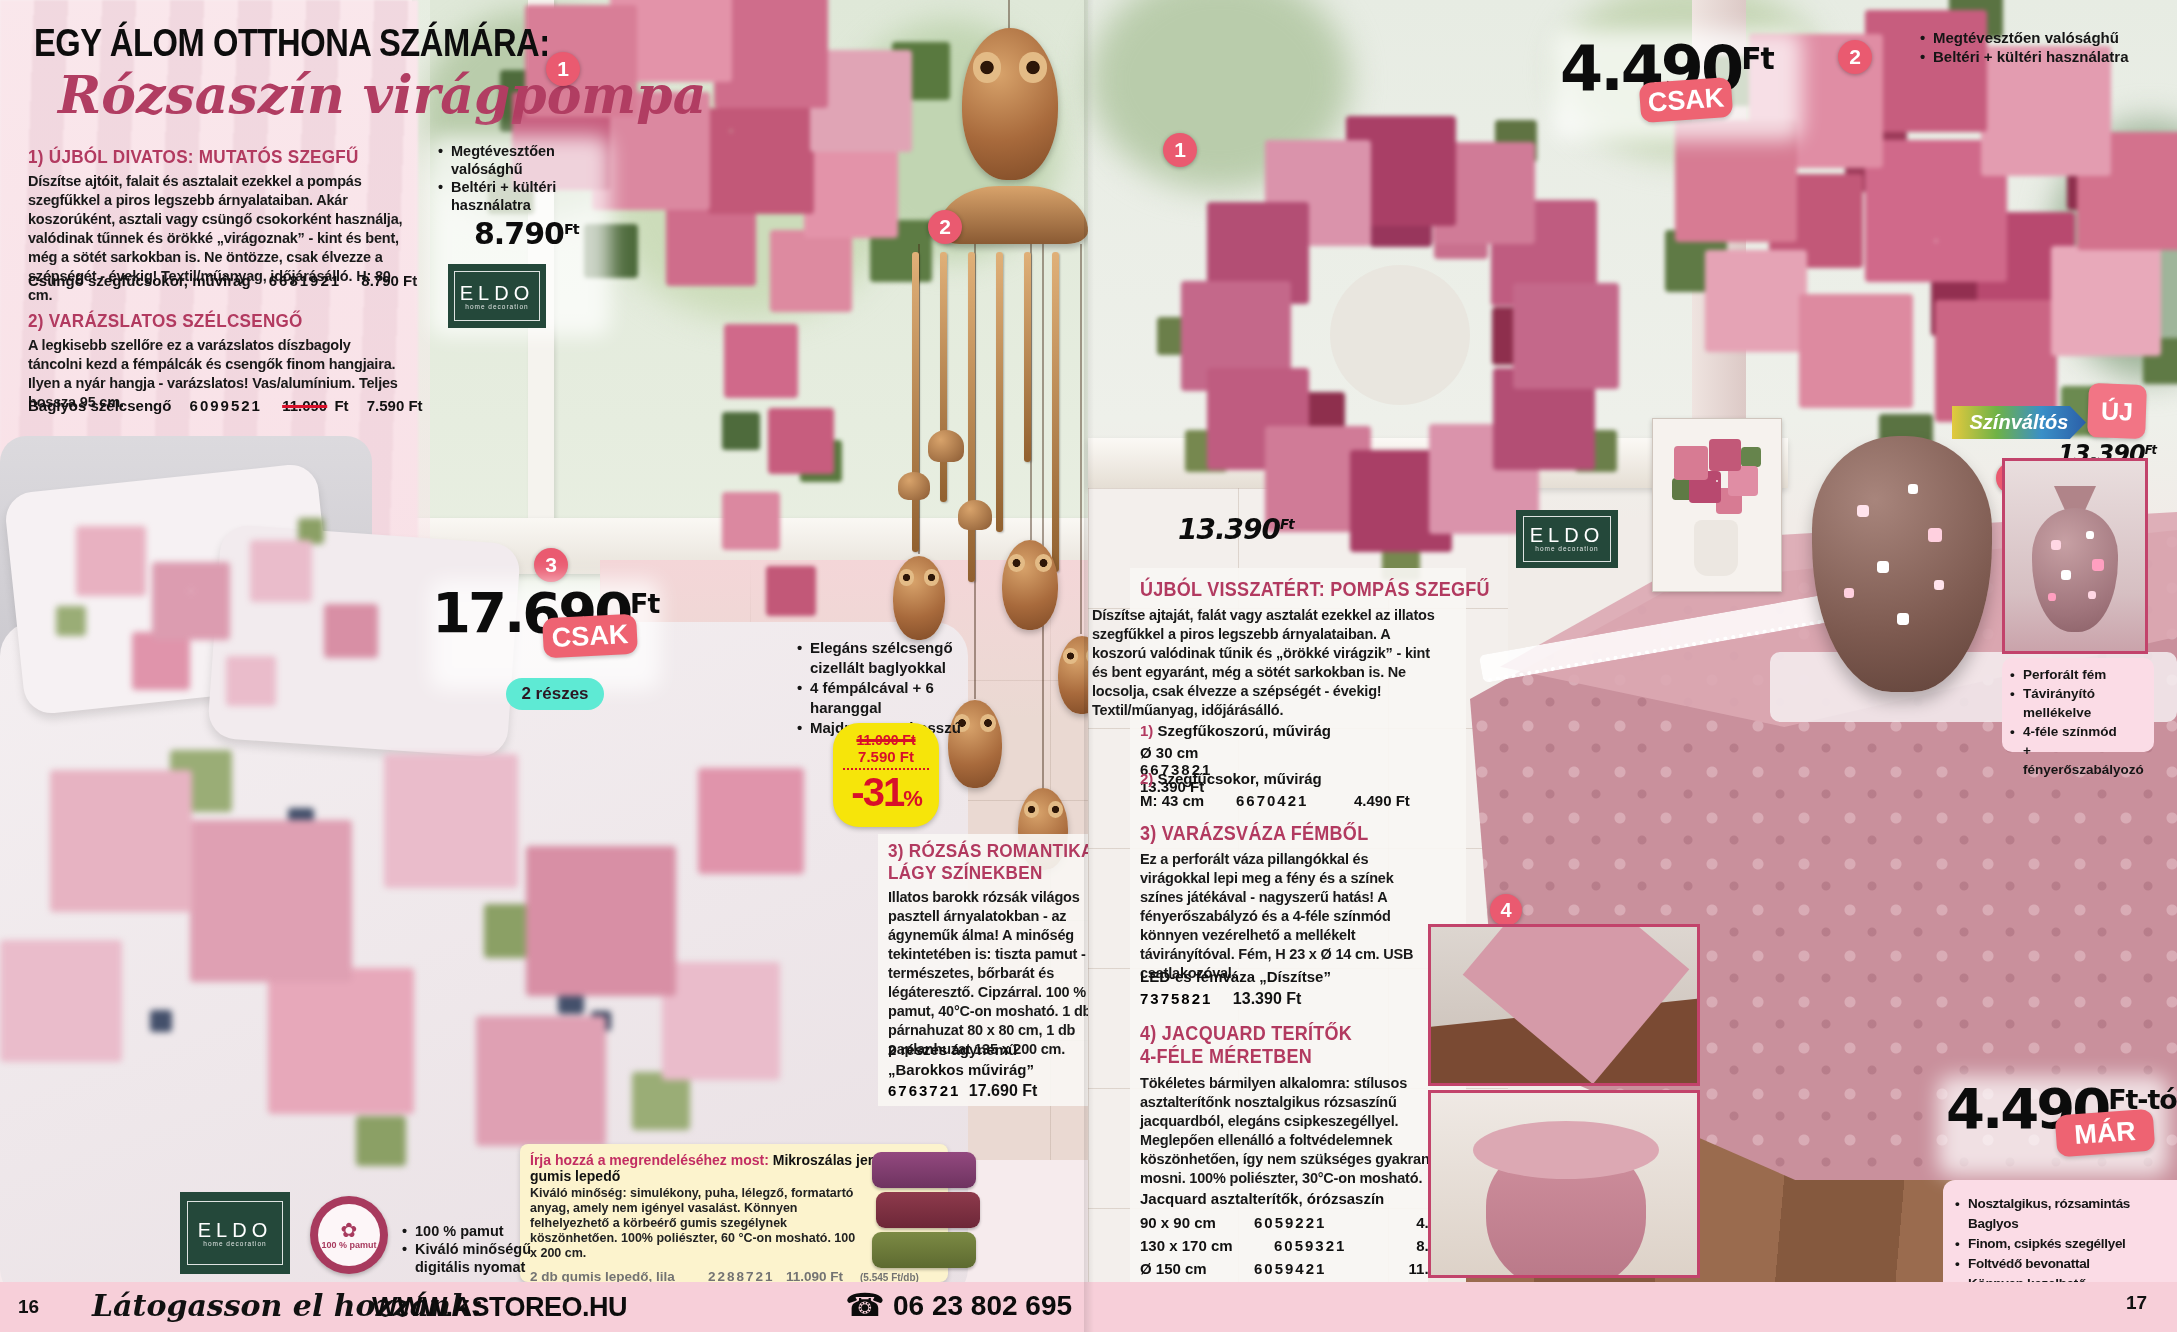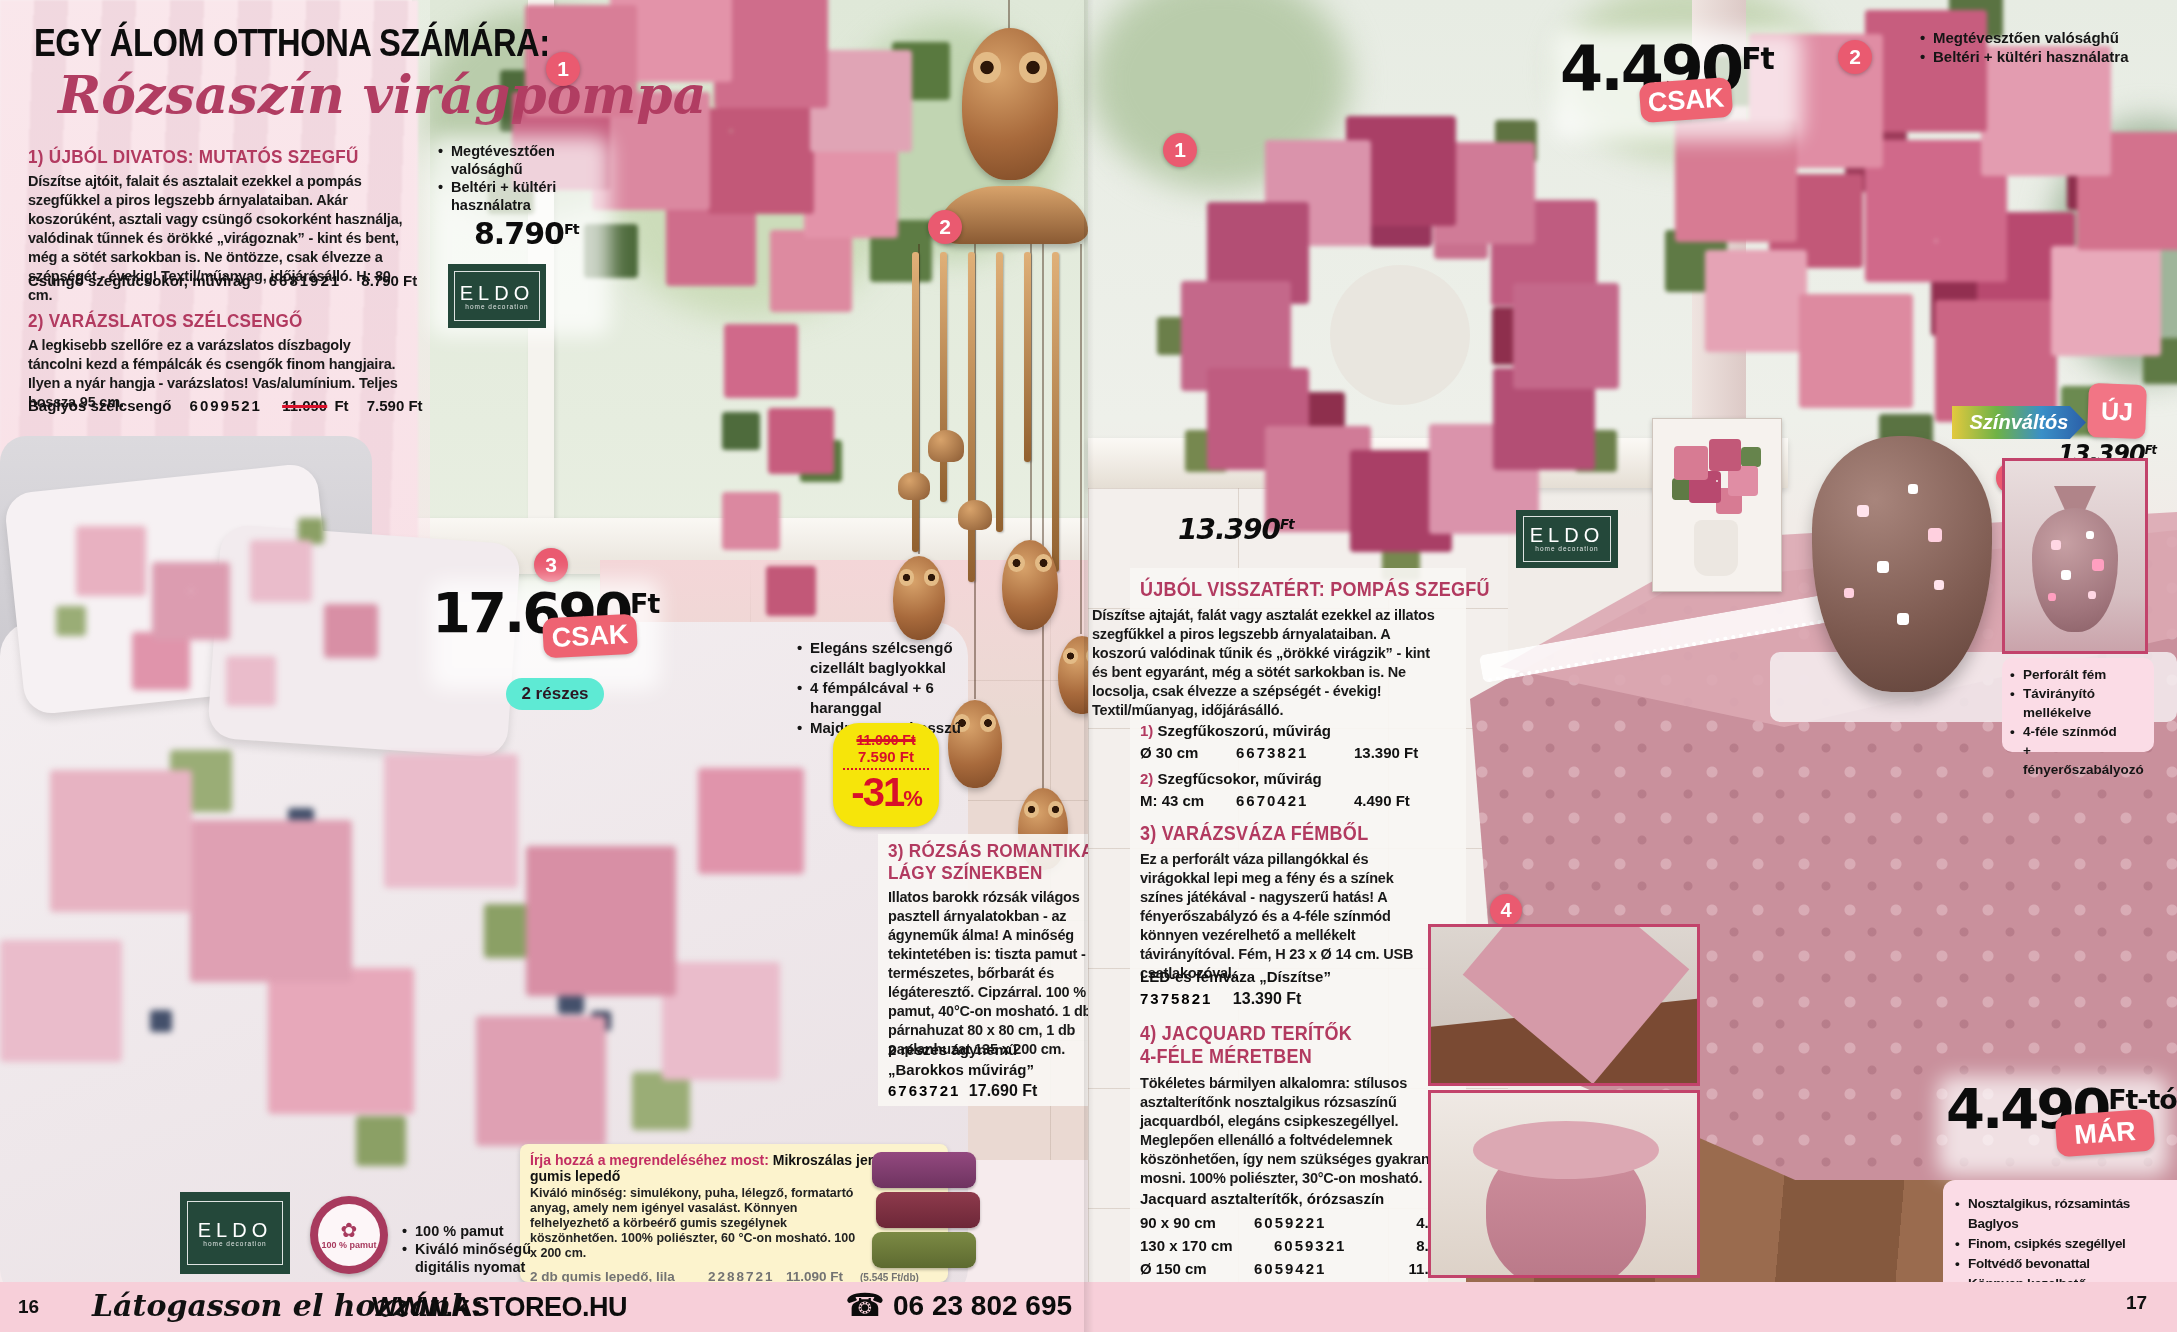--- a/index.html
+++ b/index.html
@@ -279,21 +279,21 @@
     <div class="ind">+ fényerőszabályozó</div>
   </div>
 
   <div class="abs panel" style="left:1130px;top:568px;width:336px;height:722px;"></div>
   <div class="abs head" style="left:1140px;top:578px;font-size:20px;">ÚJBÓL VISSZATÉRT: POMPÁS SZEGFŰ</div>
   <div class="abs body-t" style="left:1092px;top:606px;width:348px;">Díszítse ajtaját, falát vagy asztalát ezekkel az illatos szegfűkkel a piros legszebb árnyalataiban. A koszorú valódinak tűnik és „örökké virágzik” - kint és bent egyaránt, még a sötét sarkokban is. Ne locsolja, csak élvezze a szépségét - évekig! Textil/műanyag, időjárásálló.</div>
   <div class="abs" style="left:1140px;top:722px;font-size:15px;white-space:nowrap;">
     <span style="color:#b23a60;font-weight:800;">1)</span>
     <span class="prod">Szegfűkoszorú, művirág</span>
   </div>
-  <div class="abs" style="left:1140px;top:744px;display:flex;width:330px;font-size:15px;font-weight:800;color:#111;">
+  <div class="abs" style="left:1140px;top:744px;display:flex;width:330px;font-size:15px;font-weight:800;color:#111;flex-direction:column;">
     <span style="width:96px;">Ø 30 cm</span>
     <span class="code" style="width:118px;">6673821</span>
     <span>13.390 Ft</span>
   </div>
   <div class="abs" style="left:1140px;top:770px;font-size:15px;white-space:nowrap;">
     <span style="color:#b23a60;font-weight:800;">2)</span>
     <span class="prod">Szegfűcsokor, művirág</span>
   </div>
   <div class="abs" style="left:1140px;top:792px;display:flex;width:330px;font-size:15px;font-weight:800;color:#111;">
     <span style="width:96px;">M: 43 cm</span>

